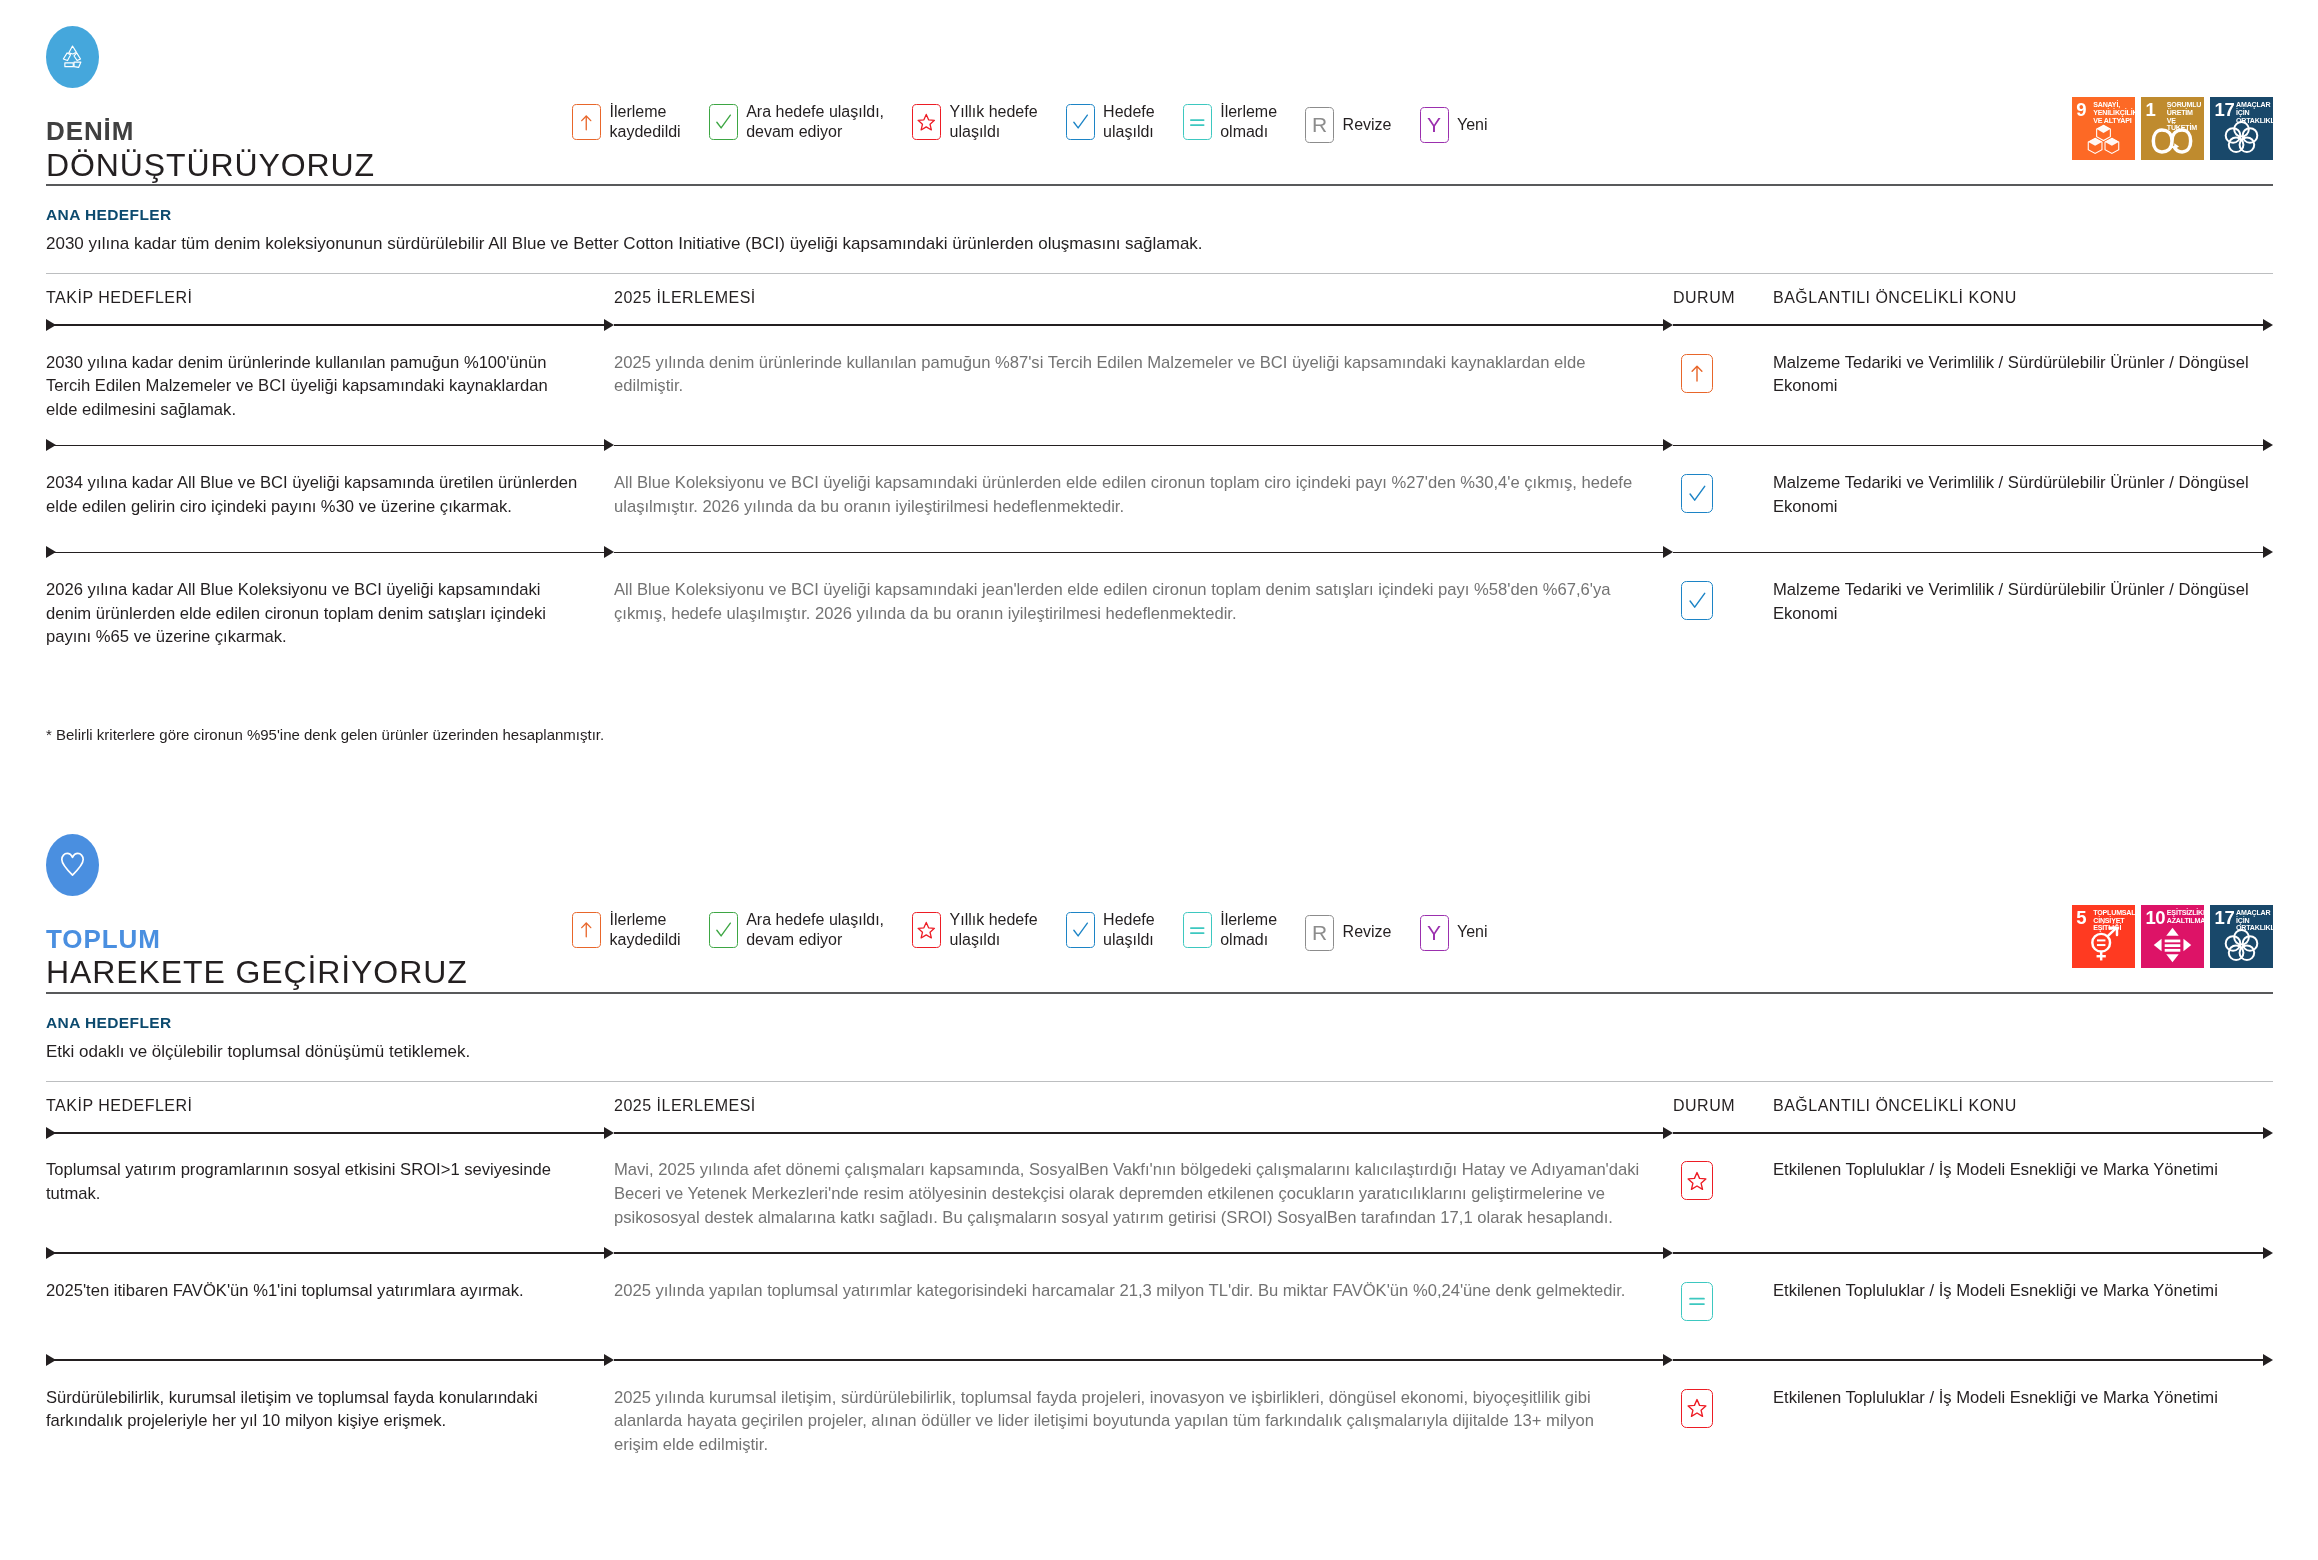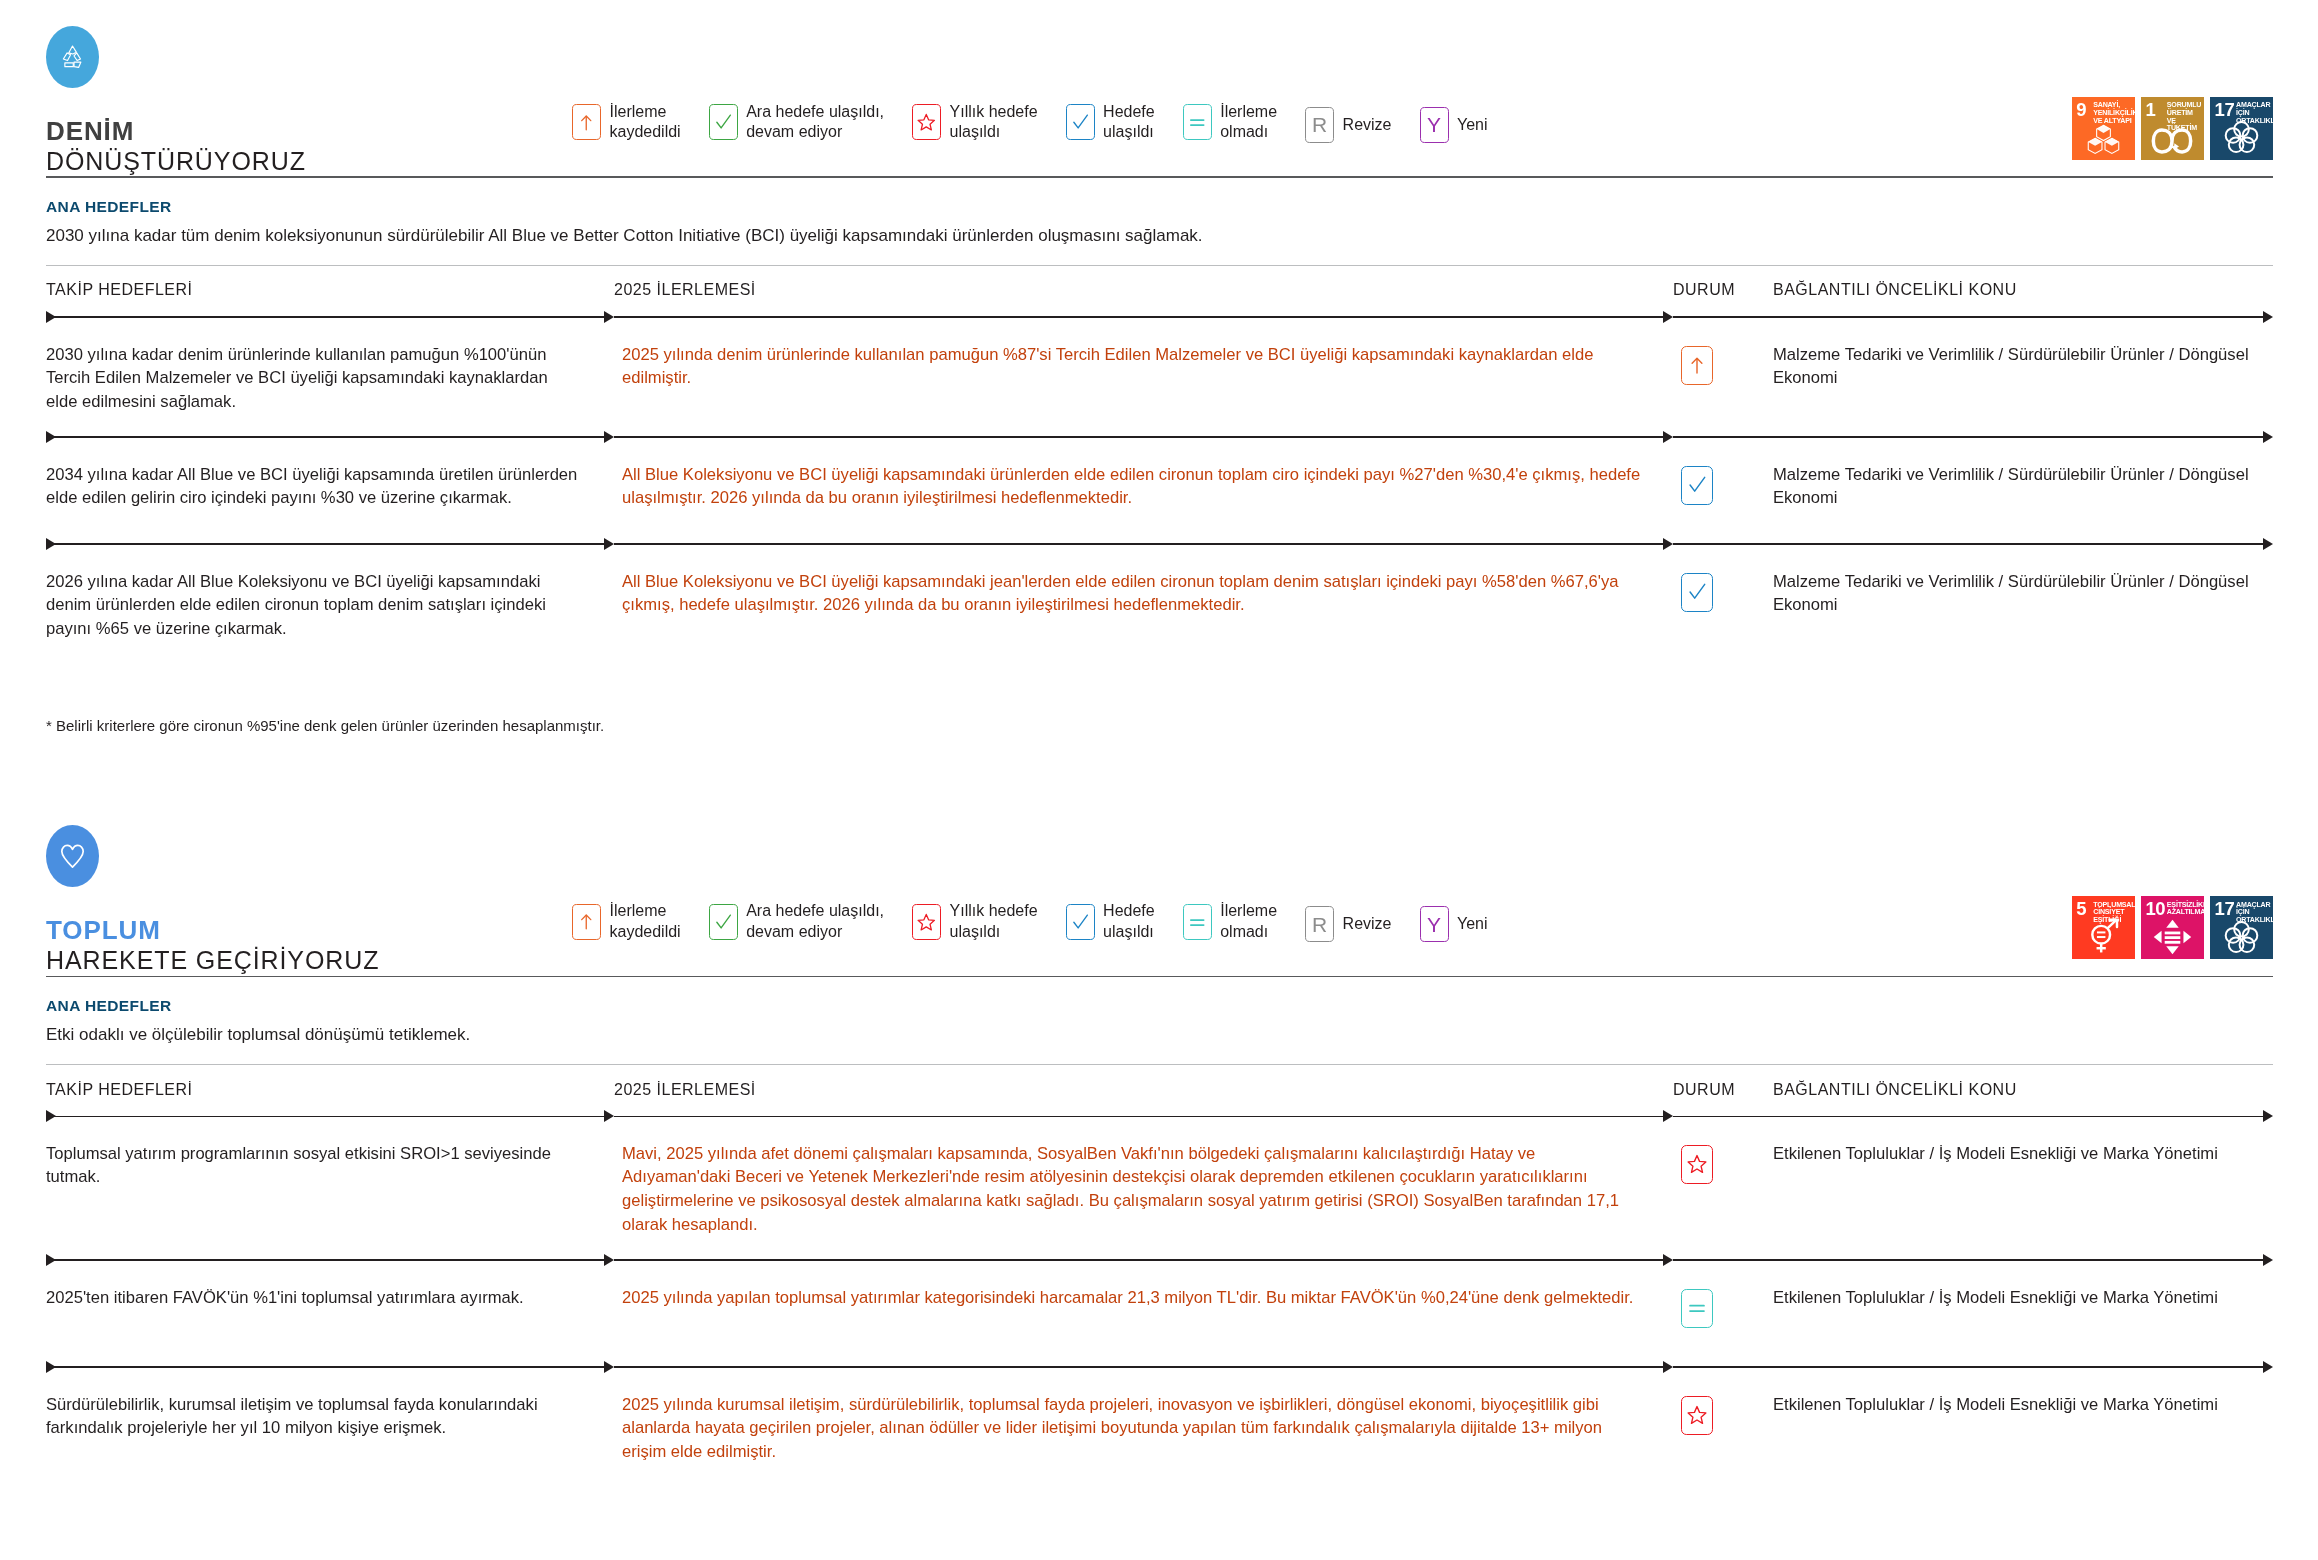--- a/index.html
+++ b/index.html
@@ -24,21 +24,21 @@
   }
   .brandcol { width: 526px; flex: 0 0 526px; }
   .brand-badge {
     width: 53px; height: 62px;
     border-radius: 50%;
     display: flex; align-items: center; justify-content: center;
     margin-bottom: 28px;
   }
   .brand-badge svg { display: block; }
   .brand-title { font-size: 26px; font-weight: 700; letter-spacing: 0.9px; line-height: 1.18; }
-  .brand-sub   { font-size: 25px; font-weight: 400; letter-spacing: 0.9px; line-height: 1.18; color: #231f20; }
+  .brand-sub   { font-size: 32px; font-weight: 400; letter-spacing: 0.9px; line-height: 1.18; color: #231f20; }
 
   
   .legend {
     display: flex;
     align-items: flex-end;
     gap: 28px;
     flex: 1 1 auto;
     padding-top: 76px;
     flex-wrap: nowrap;
   }
@@ -116,21 +116,21 @@
     border-top: 6.2px solid transparent;
     border-bottom: 6.2px solid transparent;
     border-left: 10px solid #231f20;
   }
   .arrow.a1 { width: 568px; }
   .arrow.a2 { width: 1059px; }
   .arrow.a3 { flex: 1 1 auto; }
 
   .body-row { padding-top: 18.5px; padding-bottom: 17px; min-height: 93px; }
   .goal-text { font-size: 16.6px; line-height: 1.42; color: #231f20; }
-  .prog-text { font-size: 16.6px; line-height: 1.42; color: #c2410c; margin-left: 8px; }
+  .prog-text { font-size: 16.6px; line-height: 1.42; color: #737373; }
   .topic-text { font-size: 16.6px; line-height: 1.42; color: #231f20; }
 
   .status-cell { display: flex; justify-content: flex-start; padding-left: 7.7px; padding-top: 3.1px; }
   .st-box {
     width: 32px; height: 39px;
     border: 1.9px solid #999;
     border-radius: 5.4px;
     display: flex; align-items: center; justify-content: center;
     background: #fff;
   }

